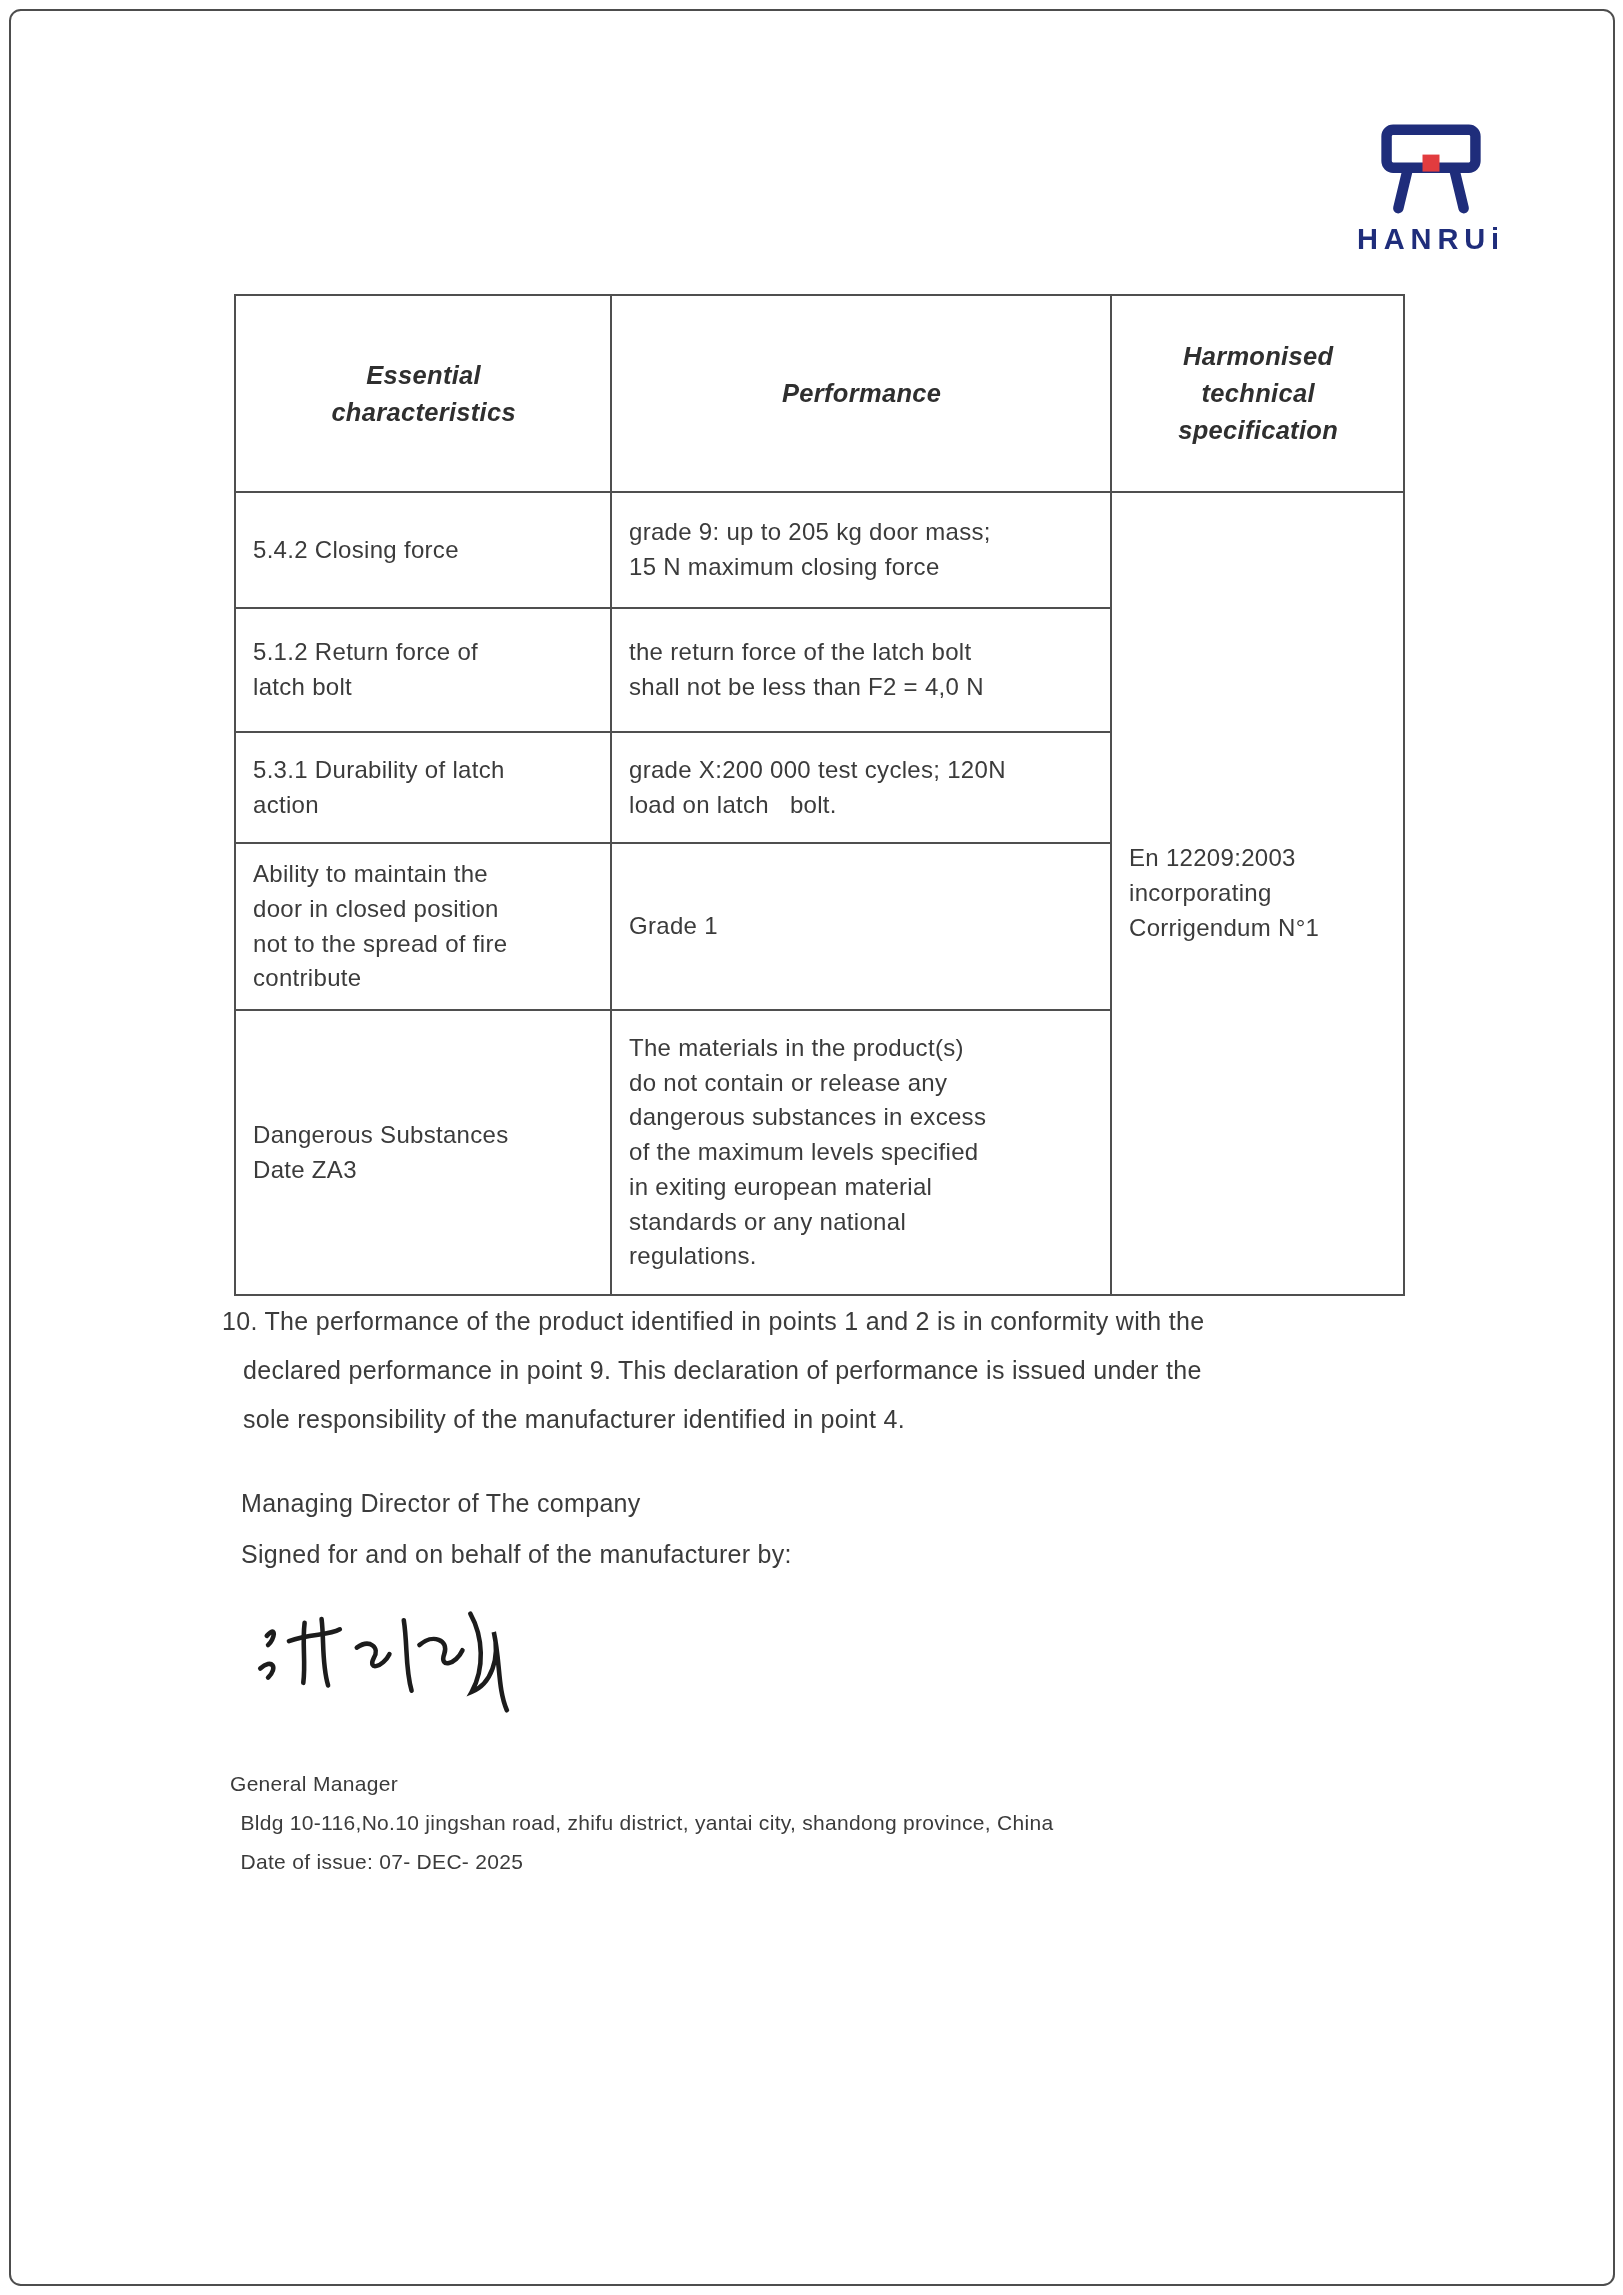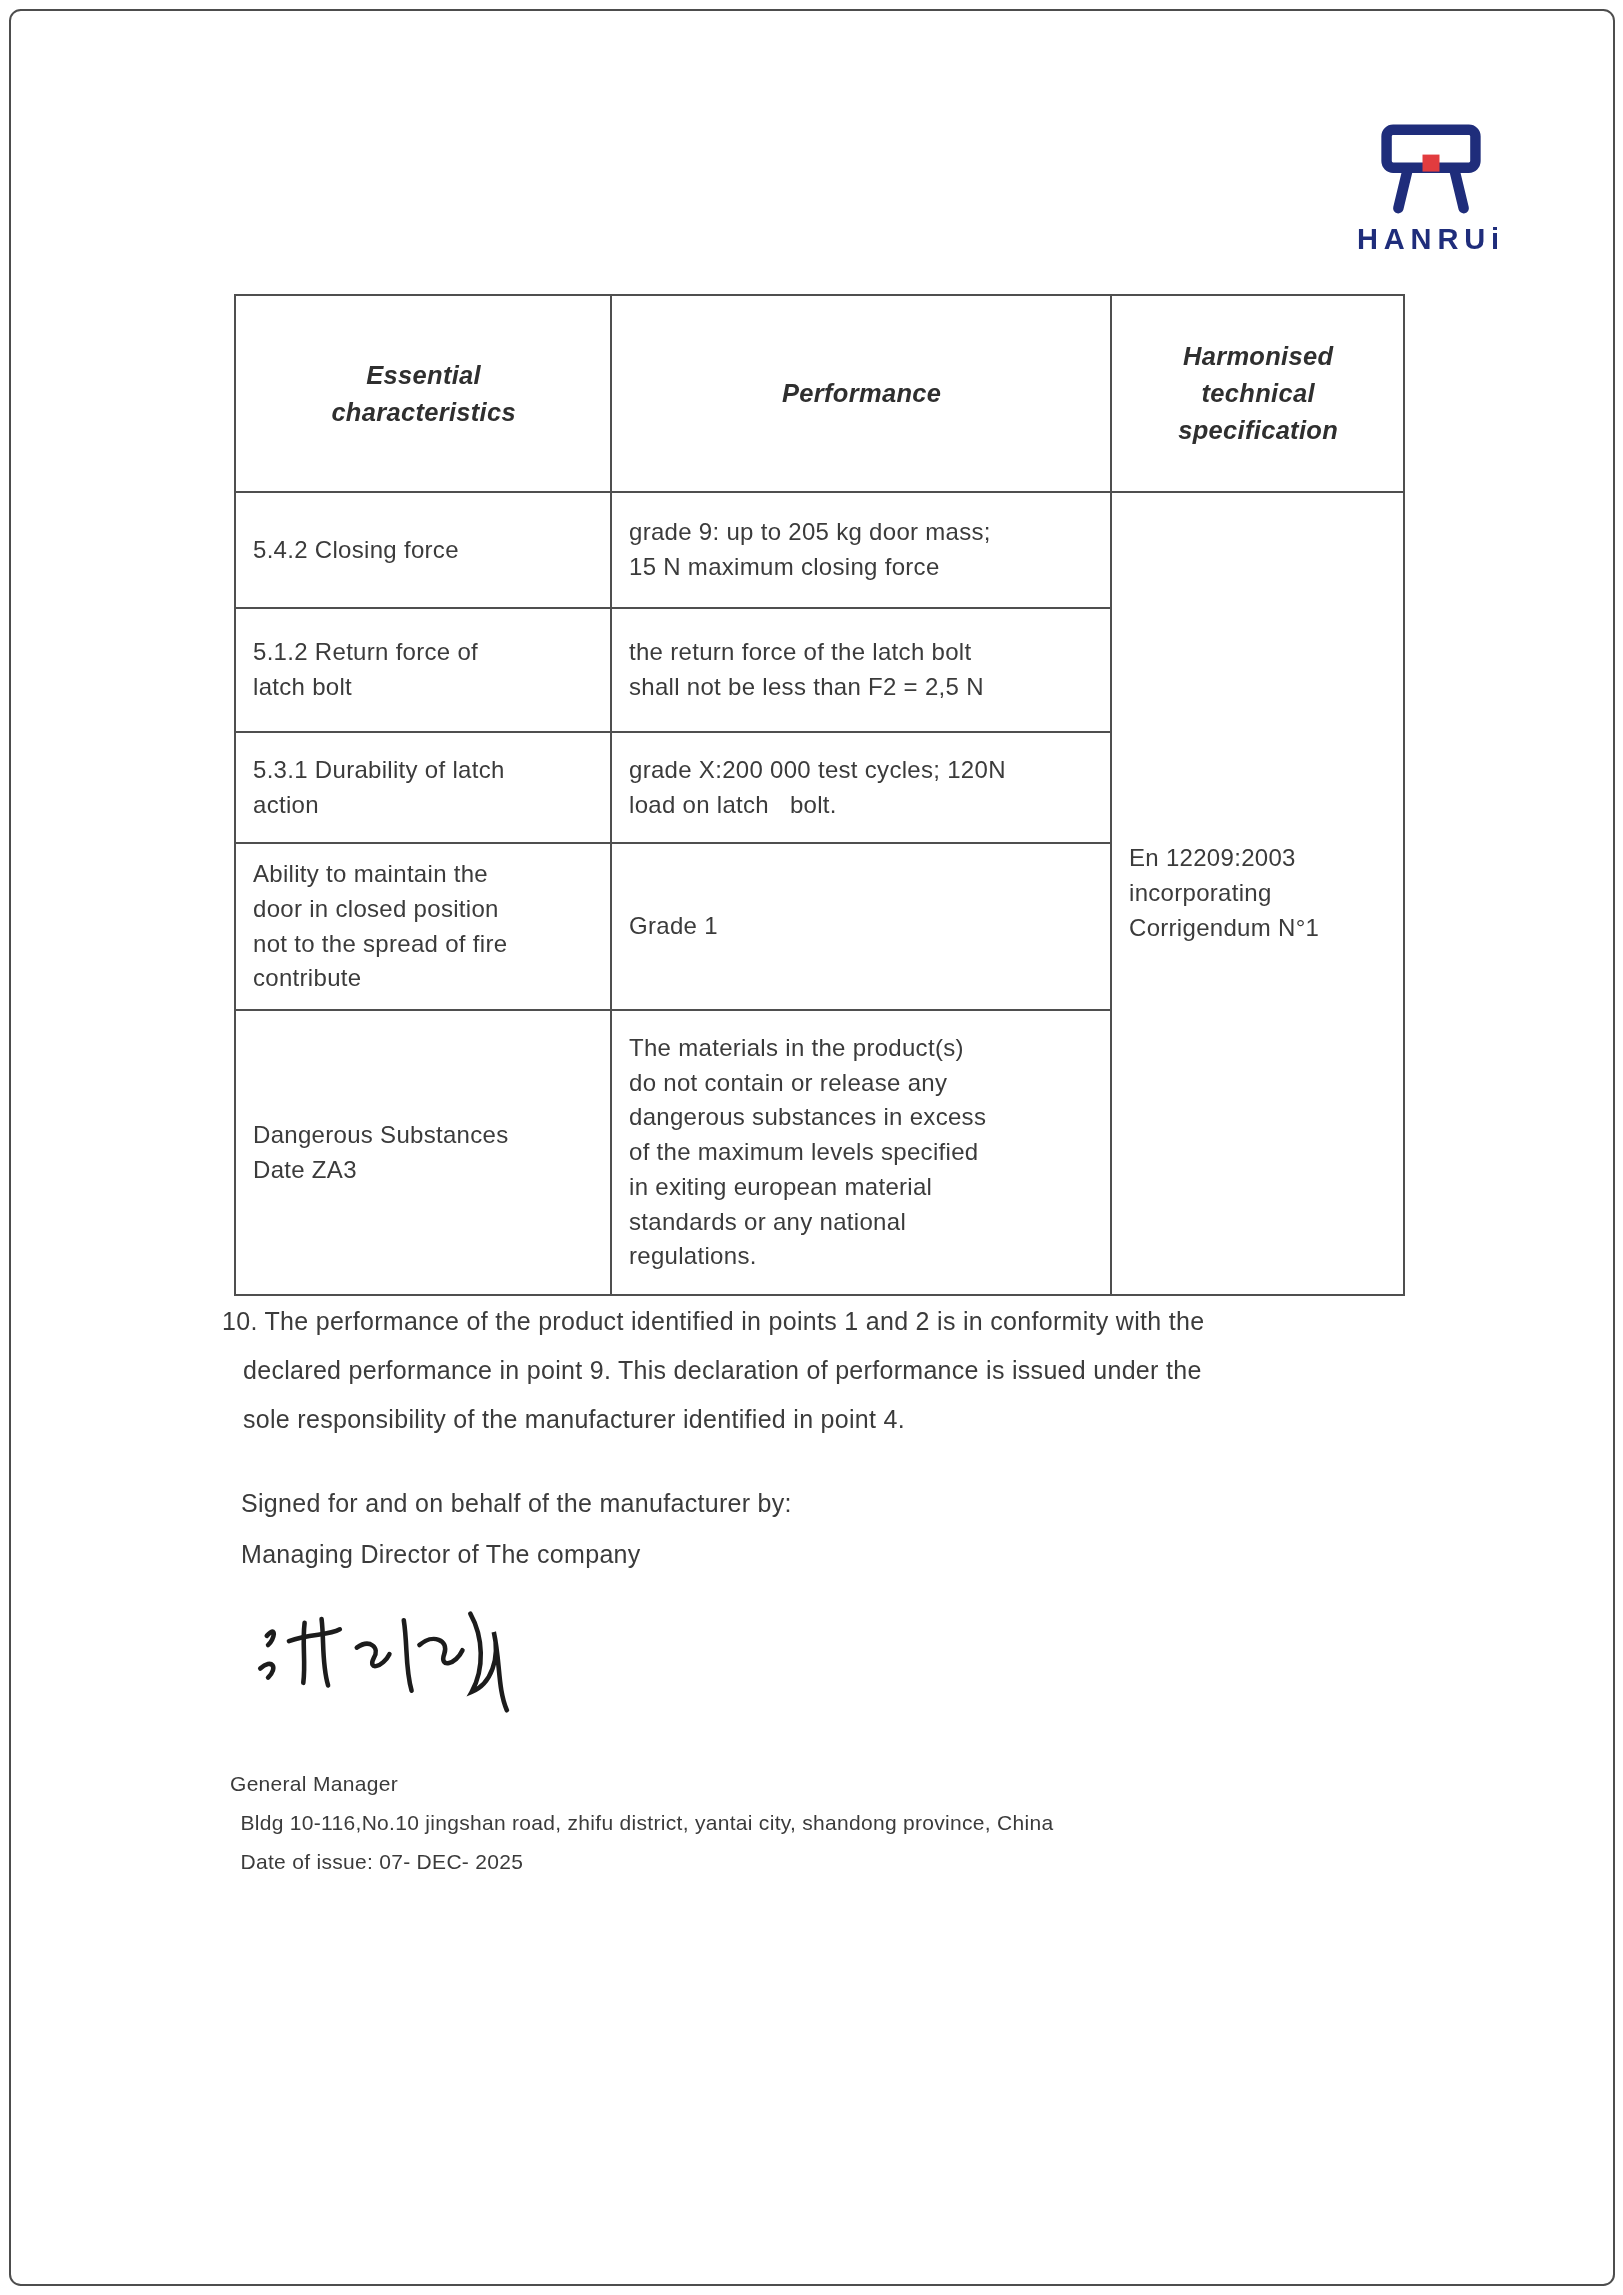--- a/index.html
+++ b/index.html
@@ -90,21 +90,21 @@
       <td>grade 9: up to 205 kg door mass;
 15 N maximum closing force</td>
       <td class="spec" rowspan="5">En 12209:2003
 incorporating
 Corrigendum N°1</td>
     </tr>
     <tr class="r2">
       <td>5.1.2 Return force of
 latch bolt</td>
       <td>the return force of the latch bolt
-shall not be less than F2 = 2,5 N</td>
+shall not be less than F2 = 4,0 N</td>
     </tr>
     <tr class="r3">
       <td>5.3.1 Durability of latch
 action</td>
       <td>grade X:200 000 test cycles; 120N
 load on latch   bolt.</td>
     </tr>
     <tr class="r4">
       <td>Ability to maintain the
 door in closed position
@@ -124,22 +124,22 @@
 regulations.</td>
     </tr>
   </tbody>
     </table>
 
   <p id="para10">10. The performance of the product identified in points 1 and 2 is in conformity with the
 declared performance in point 9. This declaration of performance is issued under the
 sole responsibility of the manufacturer identified in point 4.</p>
 
   <div id="signed-block">
+    <div>Managing Director of The company</div>
     <div>Signed for and on behalf of the manufacturer by:</div>
-    <div>Managing Director of The company</div>
   </div>
 
   <svg id="signature" width="275" height="137" viewBox="0 0 420 210" fill="none" stroke="#1c1c1c" stroke-width="7" stroke-linecap="round">
     <path d="M28,78 C44,60 40,84 30,92"></path>
     <path d="M18,128 C36,112 46,126 30,142"></path>
     <path d="M86,58 C82,92 88,118 84,150"></path>
     <path d="M62,86 C96,74 122,78 140,68"></path>
     <path d="M112,52 C116,84 112,120 122,154"></path>
     <path d="M166,96 C186,82 202,96 192,112 C182,132 206,126 216,106"></path>
     <path d="M238,54 C244,92 240,128 250,162"></path>

